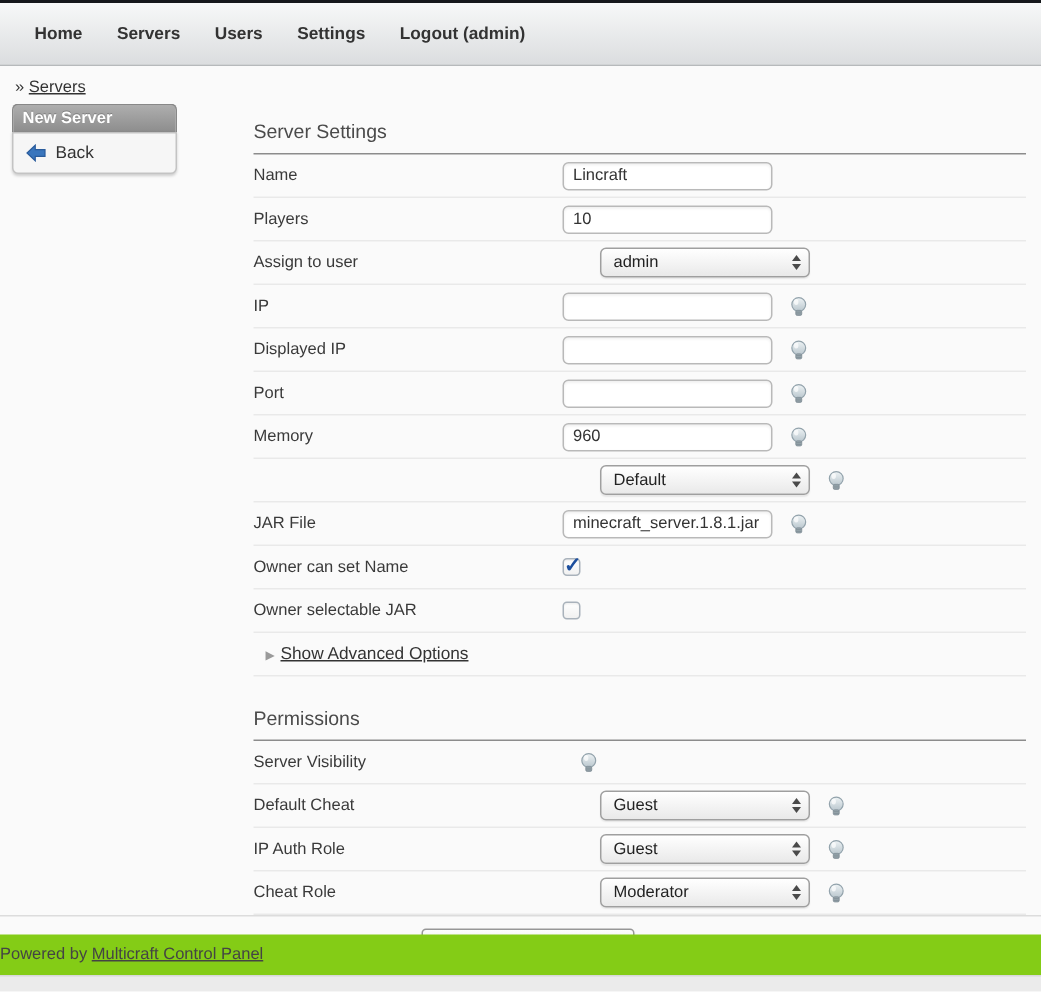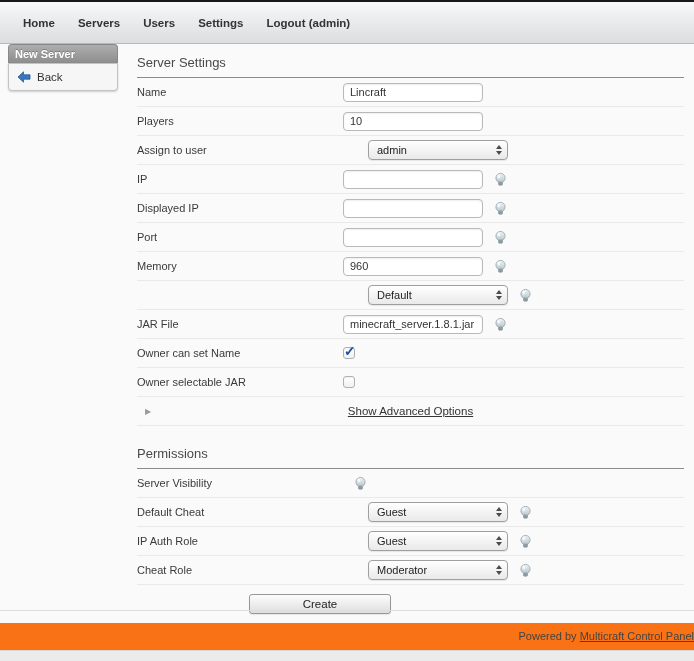--- a/index.html
+++ b/index.html
@@ -17,21 +17,21 @@
     border-bottom:1px solid #b6b9bb;
     display:flex; align-items:center; padding-left:18px; gap:13px;
   }
   .topbar a { font-size:11.5px; font-weight:bold; color:#333; text-decoration:none; padding:0 5px; cursor:pointer; }
 
   
   .breadcrumb { padding:8px 0 5px 10px; font-size:11px; color:#333; }
   .breadcrumb a { color:#333; text-decoration:underline; cursor:pointer; }
 
   
-  .layout { display:flex; align-items:flex-start; }
+  .layout { display:flex; align-items:flex-start;gap:32px; }
   .sidebar { width:110px; margin-left:8px; flex:none; }
   .sidebar-title {
     background:linear-gradient(#aeaeae,#8d8d8d);
     border:1px solid #888; border-bottom:none;
     border-radius:4px 4px 0 0;
     color:#fff; font-weight:bold; font-size:11px;
     padding:3px 0 3px 6px; text-shadow:0 -1px 0 rgba(0,0,0,.25);
   }
   .sidebar-body {
     background:#f6f6f6; border:1px solid #c3c3c3;
@@ -76,52 +76,56 @@
   }
   .checkbox.checked::after {
     content:"✓"; color:#1d4f9e; font-weight:bold; font-size:14px;
     position:absolute; left:0; top:-5px;
   }
 
   .help-icon { margin-left:10px; display:inline-flex; cursor:pointer; }
 
   .advanced-row { position:relative; height:29px; border-bottom:1px solid #e9e9e9; display:flex; align-items:center; }
   .triangle-icon { color:#9a9a9a; font-size:8px; margin-left:8px; }
-  .advanced-link { position:absolute; left:0; right:0; text-align:center; font-size:11.5px; color:#333; text-decoration:underline; cursor:pointer; }
+  .advanced-link { position:absolute; left:18px; right:0; font-size:11.5px; color:#333; text-decoration:underline; cursor:pointer; }
 
   .create-row { padding:9px 0 12px 0; }
   .create-button {
     display:block; margin-left:112px; width:142px; height:20px;
     border:1px solid #979797; border-radius:3px;
     background:linear-gradient(#fdfdfd,#dedede);
     font-size:11.5px; color:#222; cursor:pointer;
     font-family:"Liberation Sans", sans-serif;
     box-shadow:0 1px 1px rgba(0,0,0,.08);
   }
 
   
   .footer-wrap { position:absolute; left:0; right:0; bottom:0; }
   .page-divider { border:none; border-top:1px solid #dcdcdc; }
-  .footer-text { text-align:right; font-size:11px; color:#444; padding:7px 0 8px 0; background:#f97316;margin-top:12px; }
+  .footer-text { text-align:left; font-size:11px; color:#444; padding:7px 0 8px 0; background:#84cc16;margin-top:12px; }
   .footer-text a { color:#444; text-decoration:underline; cursor:pointer; }
   .bottom-strip { height:11px; background:#ebebeb; border-top:1px solid #d8d8d8; }
 </style>
 </head>
 <body>
 
 <div class="page">
 
   <nav class="topbar">
     <a>Home</a>
     <a>Servers</a>
     <a>Users</a>
     <a>Settings</a>
     <a>Logout (admin)</a>
   </nav>
 
+  <div class="breadcrumb">
+    <span>»</span>
+    <a>Servers</a>
+  </div>
 
   <div class="layout">
 
     <aside class="sidebar">
       <div class="sidebar-title">New Server</div>
       <div class="sidebar-body">
         <div class="back-item">
           <span style="display:inline-flex;">
             <svg width="14" height="12" viewBox="0 0 14 12">
                 <path d="M6.5 0.8 L1 6 L6.5 11.2 L6.5 8.2 L13 8.2 L13 3.8 L6.5 3.8 Z" fill="#3a76bd" stroke="#2a5c9c" stroke-width="0.8"></path>

